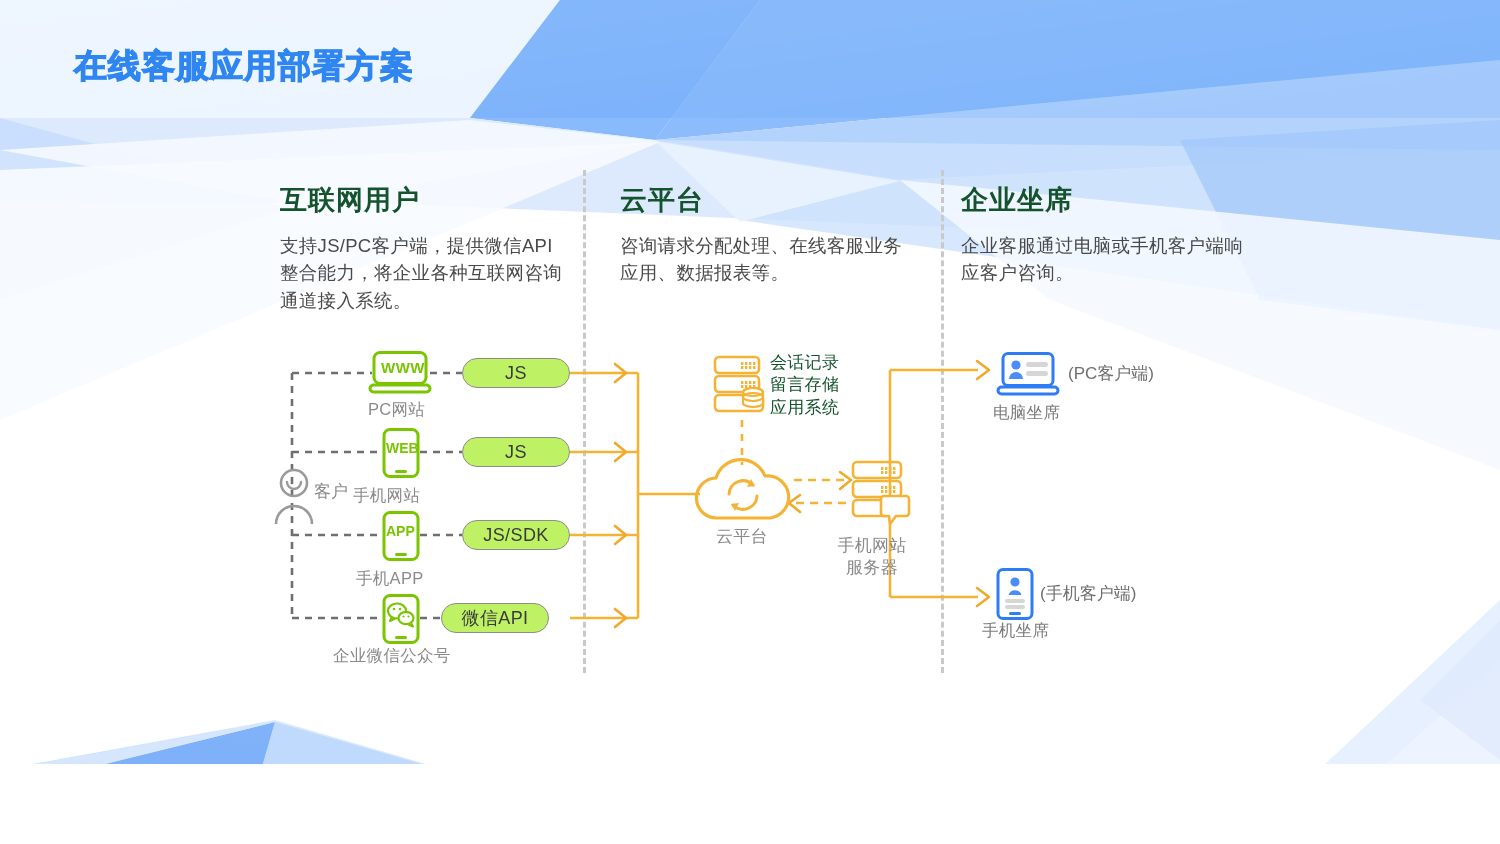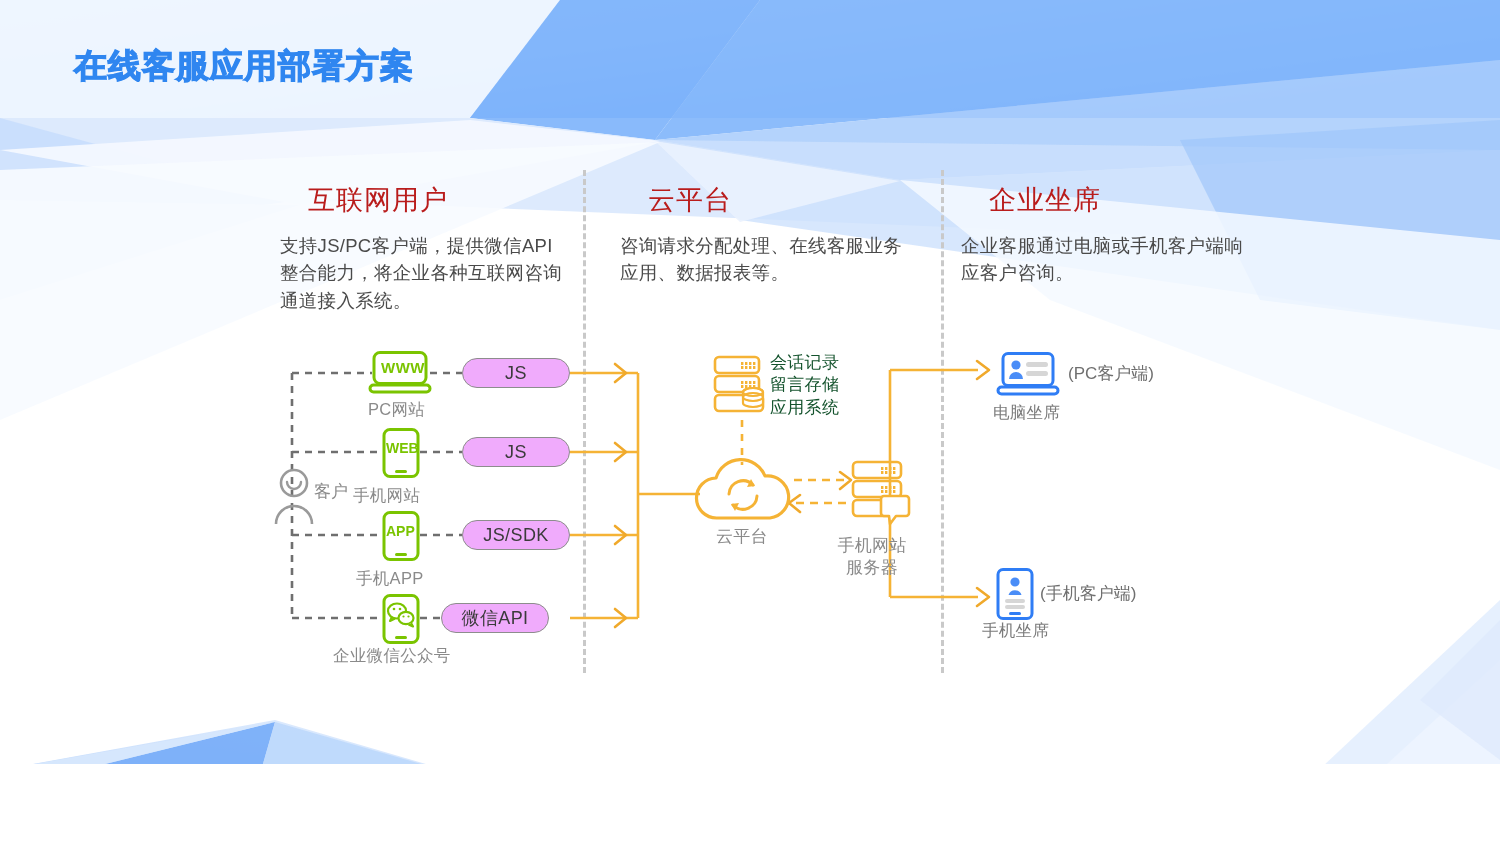--- a/index.html
+++ b/index.html
@@ -19,38 +19,37 @@
     font-size:33px;font-weight:bold;letter-spacing:1px;
     color:#2f86f0;
     -webkit-text-stroke:1.2px #2f86f0;
     text-shadow:0 1px 0 rgba(255,255,255,.35);
     white-space:nowrap;
   }
 
   
   .col-head{position:absolute;}
   .col-title{
-    font-size:27px;color:#b91c1c;font-weight:400;white-space:nowrap;
+    font-size:27px;color:#14532d;font-weight:700;white-space:nowrap;
     letter-spacing:1px;
-    margin-left:28px;
   }
   .col-desc{
     margin-top:14px;font-size:18.5px;color:#4a4a4a;line-height:1.48;
     letter-spacing:.3px;
   }
 
   
   .vdiv{
     position:absolute;width:0;border-left:3px dashed #c9c9c9;
   }
 
   
   .pill{
     position:absolute;height:30px;min-width:108px;
-    border:1.6px solid #8d8d8d;border-radius:16px;background:#f0abfc;
+    border:1.6px solid #8d8d8d;border-radius:16px;background:#bef264;
     display:flex;align-items:center;justify-content:center;
     font-size:18px;color:#3b3b3b;box-sizing:border-box;
     letter-spacing:.4px;
   }
 
   
   .lab{position:absolute;font-size:16.5px;color:#8a8a8a;white-space:nowrap;letter-spacing:.3px;}
   .lab-dark{position:absolute;font-size:16.5px;color:#7b7b7b;white-space:nowrap;}
   .lab-multi{position:absolute;font-size:17px;color:#8a8a8a;line-height:1.32;white-space:pre-line;letter-spacing:.3px;}
   .lab-client{position:absolute;font-size:17px;color:#8a8a8a;white-space:nowrap;}

